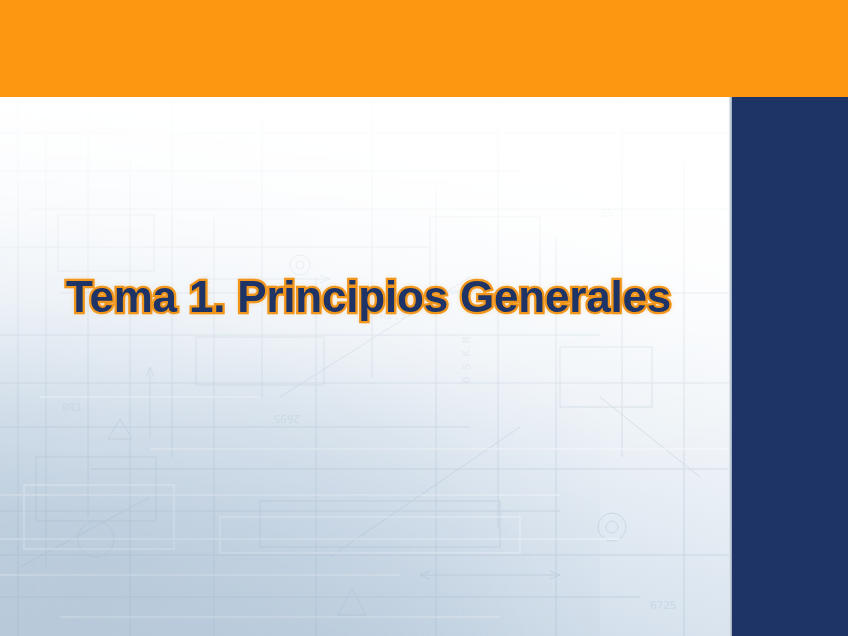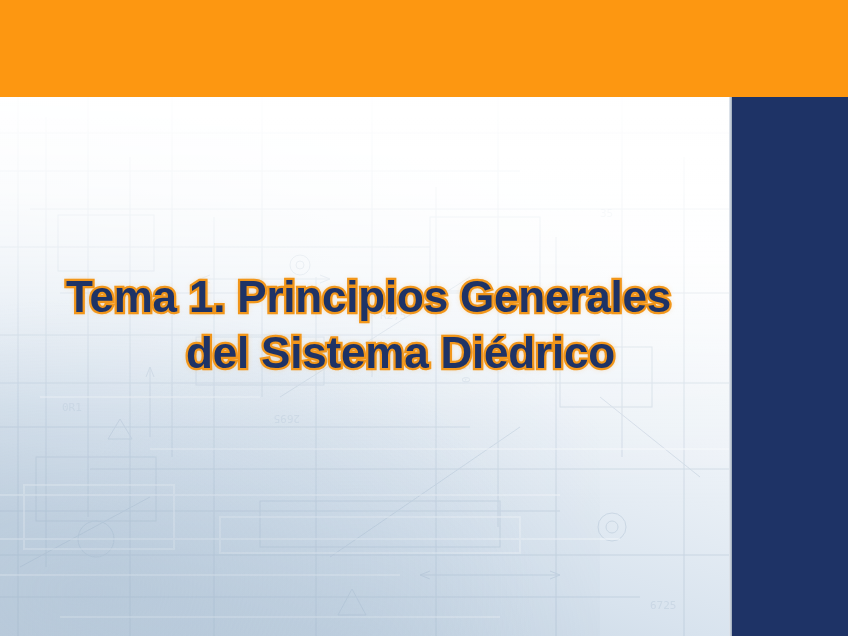--- a/index.html
+++ b/index.html
@@ -216,21 +216,20 @@
           <text x="380" y="222">R2,5</text>
         </g>
       </svg>
     </div>
 
     <div class="wash2"></div>
     <div class="mottle"></div>
 
     <div id="title-block">
       <span class="title-line l1">Tema 1. Principios Generales</span>
-      <span class="title-line l2">del Sistema Diédrico</span>
     </div>
 
   </div>
 
   <div id="divider"></div>
   <div id="side-panel">
 
     
 
   </div>

